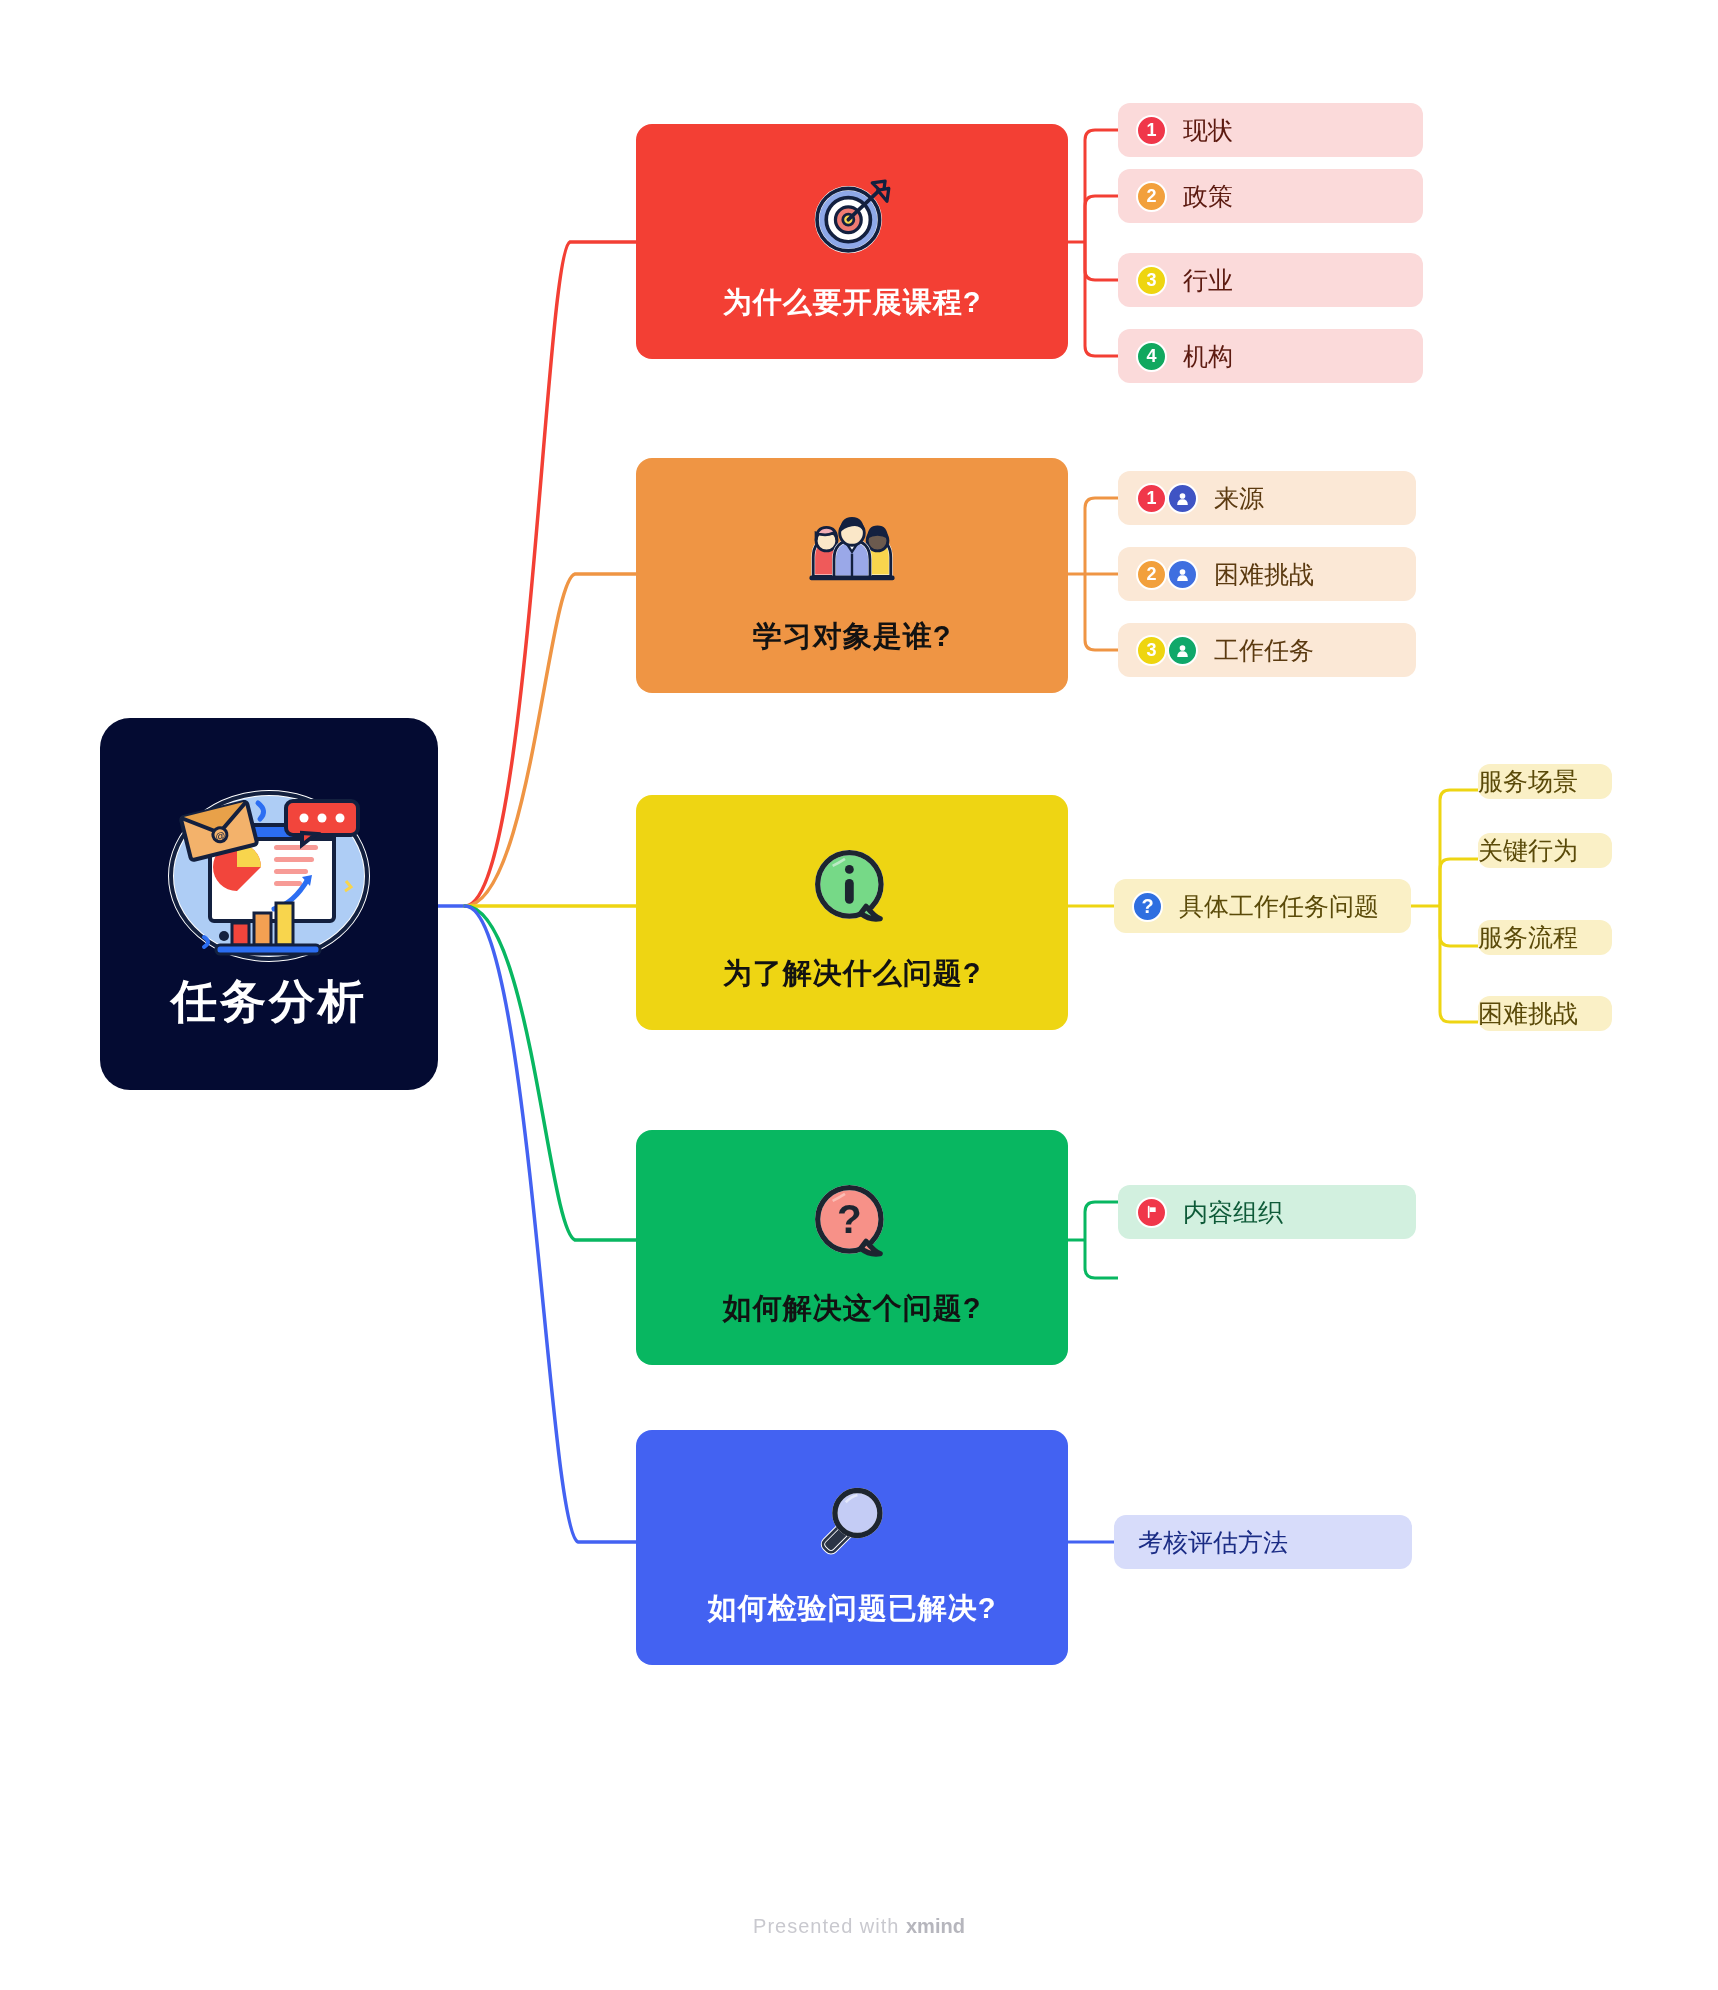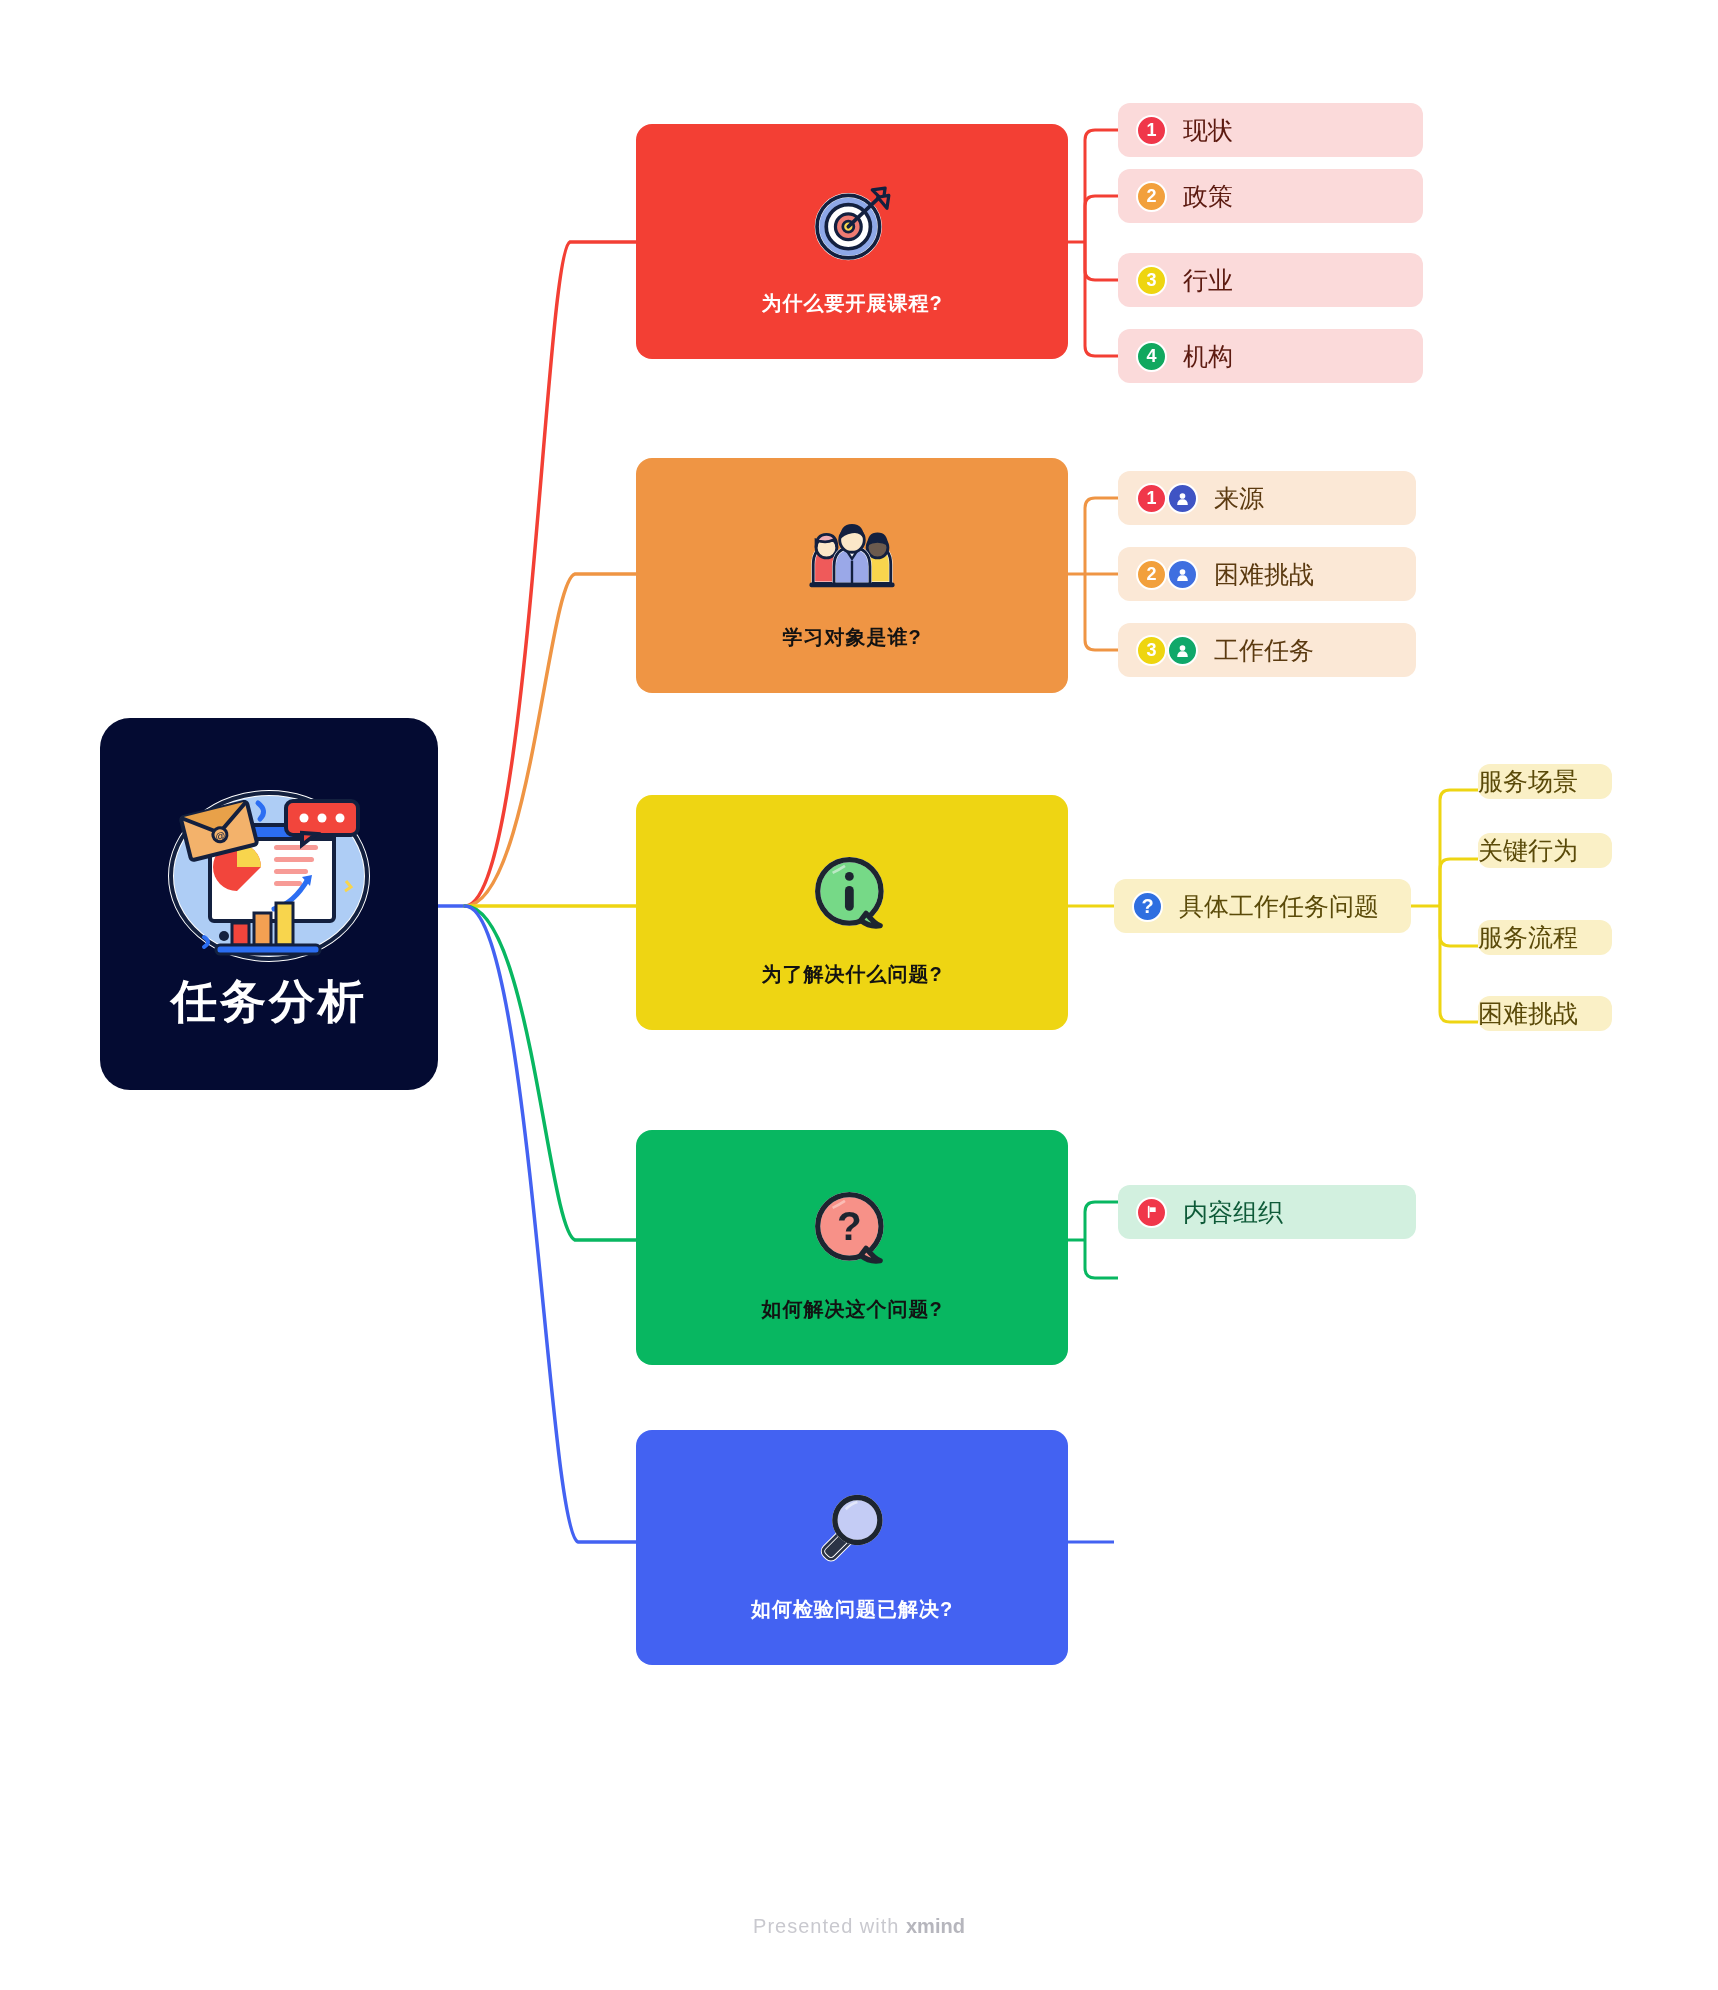--- a/index.html
+++ b/index.html
@@ -61,21 +61,21 @@
     align-items: center;
     justify-content: center;
   }
   .branch .icon-wrap {
     height: 112px;
     display: flex;
     align-items: center;
     justify-content: center;
   }
   .branch-title {
-    font-size: 20px;
+    font-size: 29px;
     font-weight: bold;
     letter-spacing: 1px;
     margin-top: 11px;
   }
   .b-red    { background: #f33f34; top: 124px;  left: 636px; }
   .b-orange { background: #ef9544; top: 458px;  left: 636px; }
   .b-yellow { background: #eed513; top: 795px;  left: 636px; }
   .b-green  { background: #08b761; top: 1130px; left: 636px; }
   .b-blue   { background: #4362f2; top: 1430px; left: 636px; }
   .t-white { color: #ffffff; }
@@ -435,18 +435,21 @@
           <rect x="43" y="58" width="16" height="34" rx="6" fill="none" stroke="#2b3446" stroke-width="3"></rect>
         </g>
         <circle cx="56" cy="40" r="25" fill="#c4ccf5" stroke="#fff" stroke-width="6"></circle>
         <circle cx="56" cy="40" r="25" fill="none" stroke="#1d2530" stroke-width="6"></circle>
         <path d="M43 28 q6 -6 13 -8" stroke="#e2e7fb" stroke-width="3" fill="none"></path>
       </svg>
     </div>
     <div class="branch-title t-white">如何检验问题已解决?</div>
   </div>
 
+  <div class="sub sub-blue" style="top:1515px; padding-left:24px;">
+    <span class="label" style="margin-left:0">考核评估方法</span>
+  </div>
 
   <div class="footer">
     <span>Presented with </span><span class="brand">xmind</span>
   </div>
 
 </div>
 
 </body></html>

